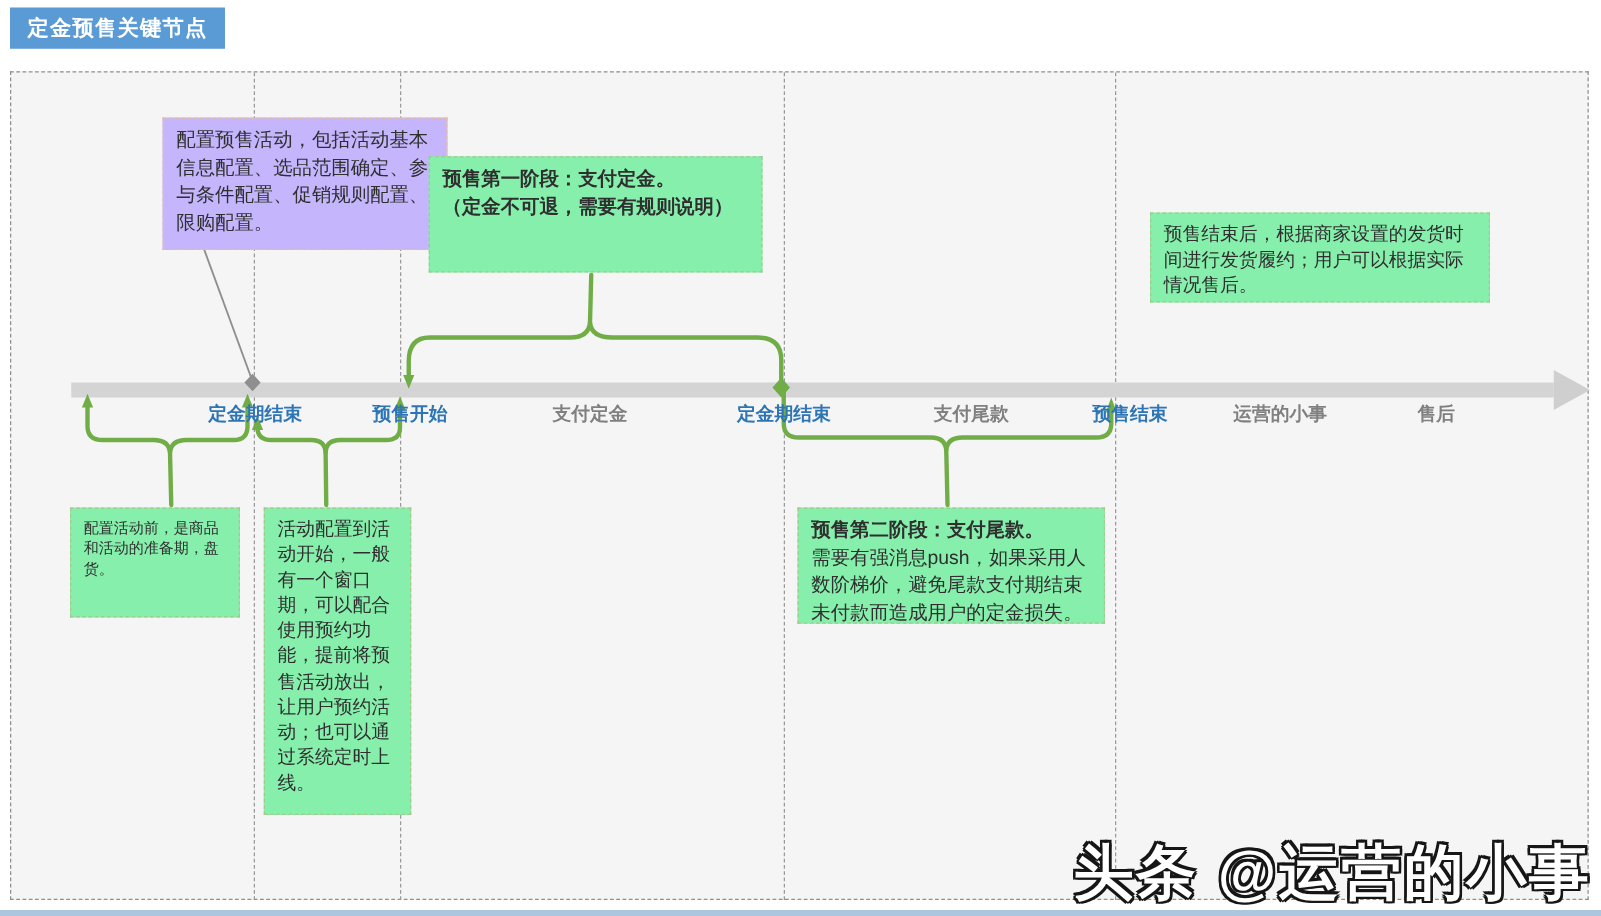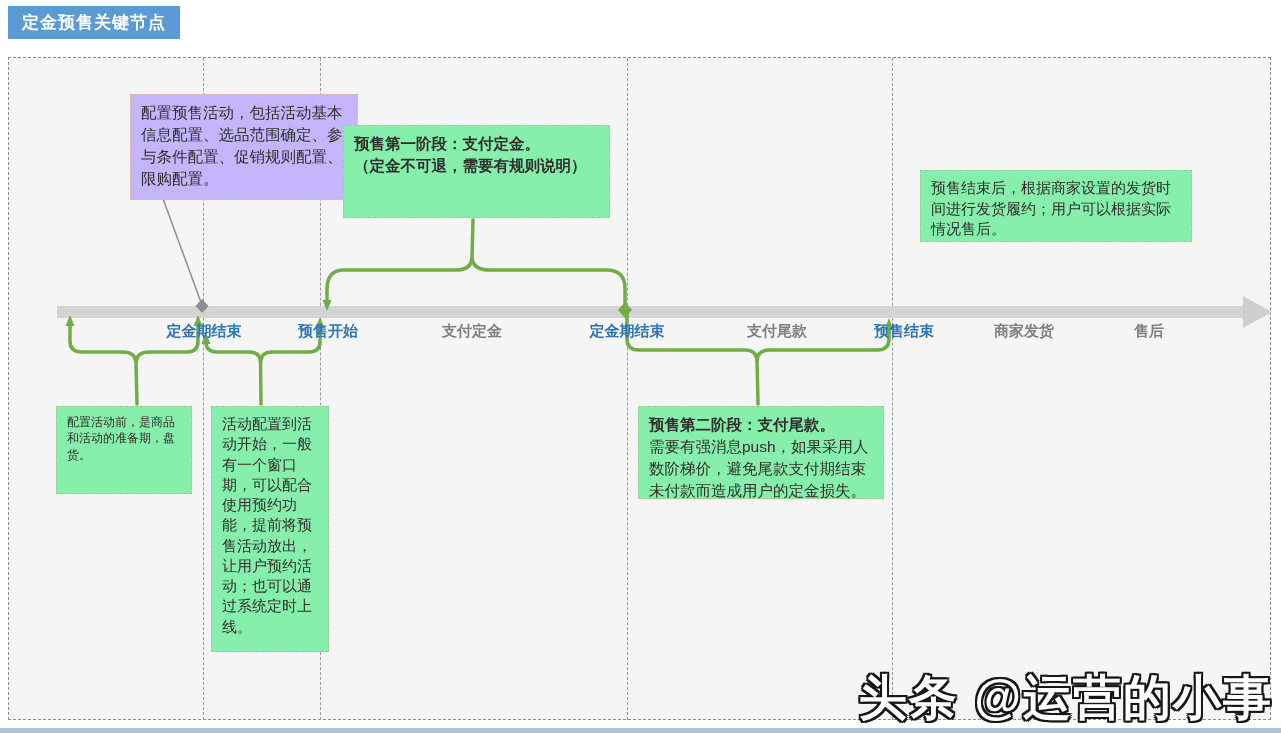--- a/index.html
+++ b/index.html
@@ -145,18 +145,18 @@
   <div class="strong">预售第二阶段：支付尾款。</div>
   <div>需要有强消息push，如果采用人数阶梯价，避免尾款支付期结束未付款而造成用户的定金损失。</div>
 </div>
 
 <span class="stage-label hl" style="left:204px;">定金期结束</span>
 <span class="stage-label hl" style="left:328px;">预售开始</span>
 <span class="stage-label norm" style="left:472px;">支付定金</span>
 <span class="stage-label hl" style="left:627px;">定金期结束</span>
 <span class="stage-label norm" style="left:777px;">支付尾款</span>
 <span class="stage-label hl" style="left:880px;margin-left:24px;">预售结束</span>
-<span class="stage-label norm" style="left:1024px;">商家发货</span>
+<span class="stage-label norm" style="left:1024px;">运营的小事</span>
 <span class="stage-label norm" style="left:1149px;">售后</span>
 
 <div class="watermark">头条 @运营的小事</div>
 
 <div class="bottom-bar"></div>
 
 </body></html>

